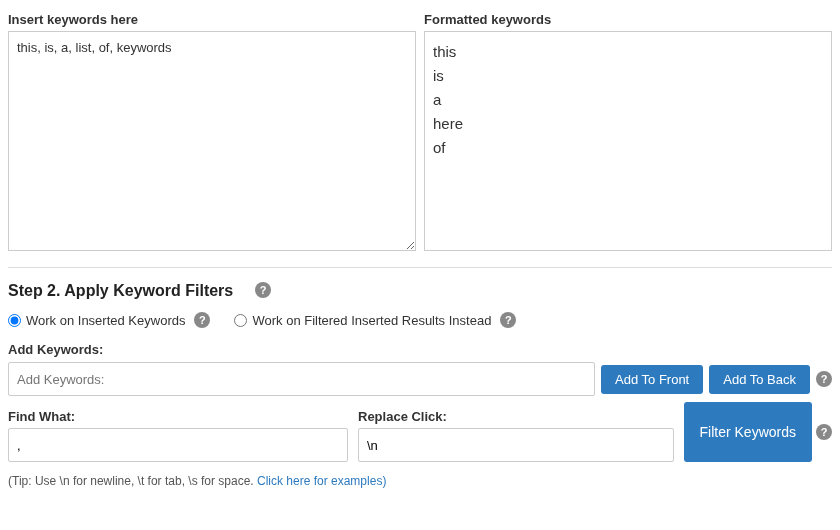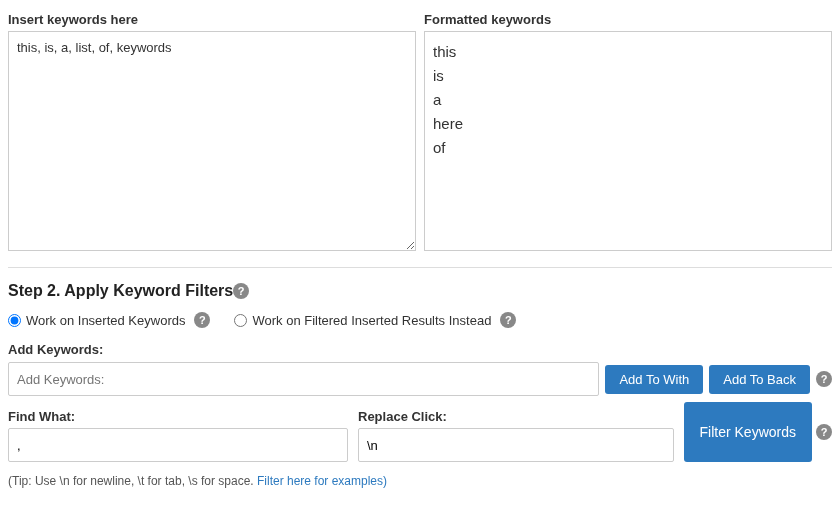--- a/index.html
+++ b/index.html
@@ -54,22 +54,22 @@
       background: #fff;
       color: #333;
       line-height: 1.6;
     }
 
     .step-header {
       font-size: 16px;
       font-weight: bold;
       margin-bottom: 12px;
       display: flex;
-      align-items: center;
-      gap: 0;
+      align-items: flex-start;
+      gap: 22px;
       color: #222;
     }
 
     .help-icon {
       display: inline-flex;
       align-items: center;
       justify-content: center;
       width: 16px;
       height: 16px;
       border-radius: 50%;
@@ -227,21 +227,21 @@
     <input type="radio" name="keyword-mode" style="">
     <span>Work on Filtered Inserted Results Instead</span>
     <span class="help-icon" style="margin-left:4px;">?</span>
   </label>
 </div>
 
 <div class="add-keywords-row">
   <div class="add-keywords-label">Add Keywords:</div>
   <div class="add-keywords-input-row">
     <input type="text" placeholder="Add Keywords:" style="">
-    <button class="btn-blue">Add To With</button>
+    <button class="btn-blue">Add To Front</button>
     <button class="btn-blue">Add To Back</button>
     <span class="help-icon">?</span>
   </div>
 </div>
 
 <div class="find-replace-row">
   <div class="find-replace-group find-group">
     <label>Find What:</label>
     <input type="text" value="," style="">
   </div>
@@ -249,14 +249,14 @@
     <label>Replace Click:</label>
     <input type="text" value="\n" style="">
   </div>
   <div class="filter-btn-group">
     <button class="btn-blue" style="background:#2d7abf; font-size:14px; padding:22px 16px;">Filter Keywords</button>
     <span class="help-icon">?</span>
   </div>
 </div>
 
 <div class="tip-row">
-  <span>(Tip: Use \n for newline, \t for tab, \s for space.  </span><a href="#">Filter here for examples)</a>
+  <span>(Tip: Use \n for newline, \t for tab, \s for space.  </span><a href="#">Click here for examples)</a>
 </div>
 
 </body></html>

